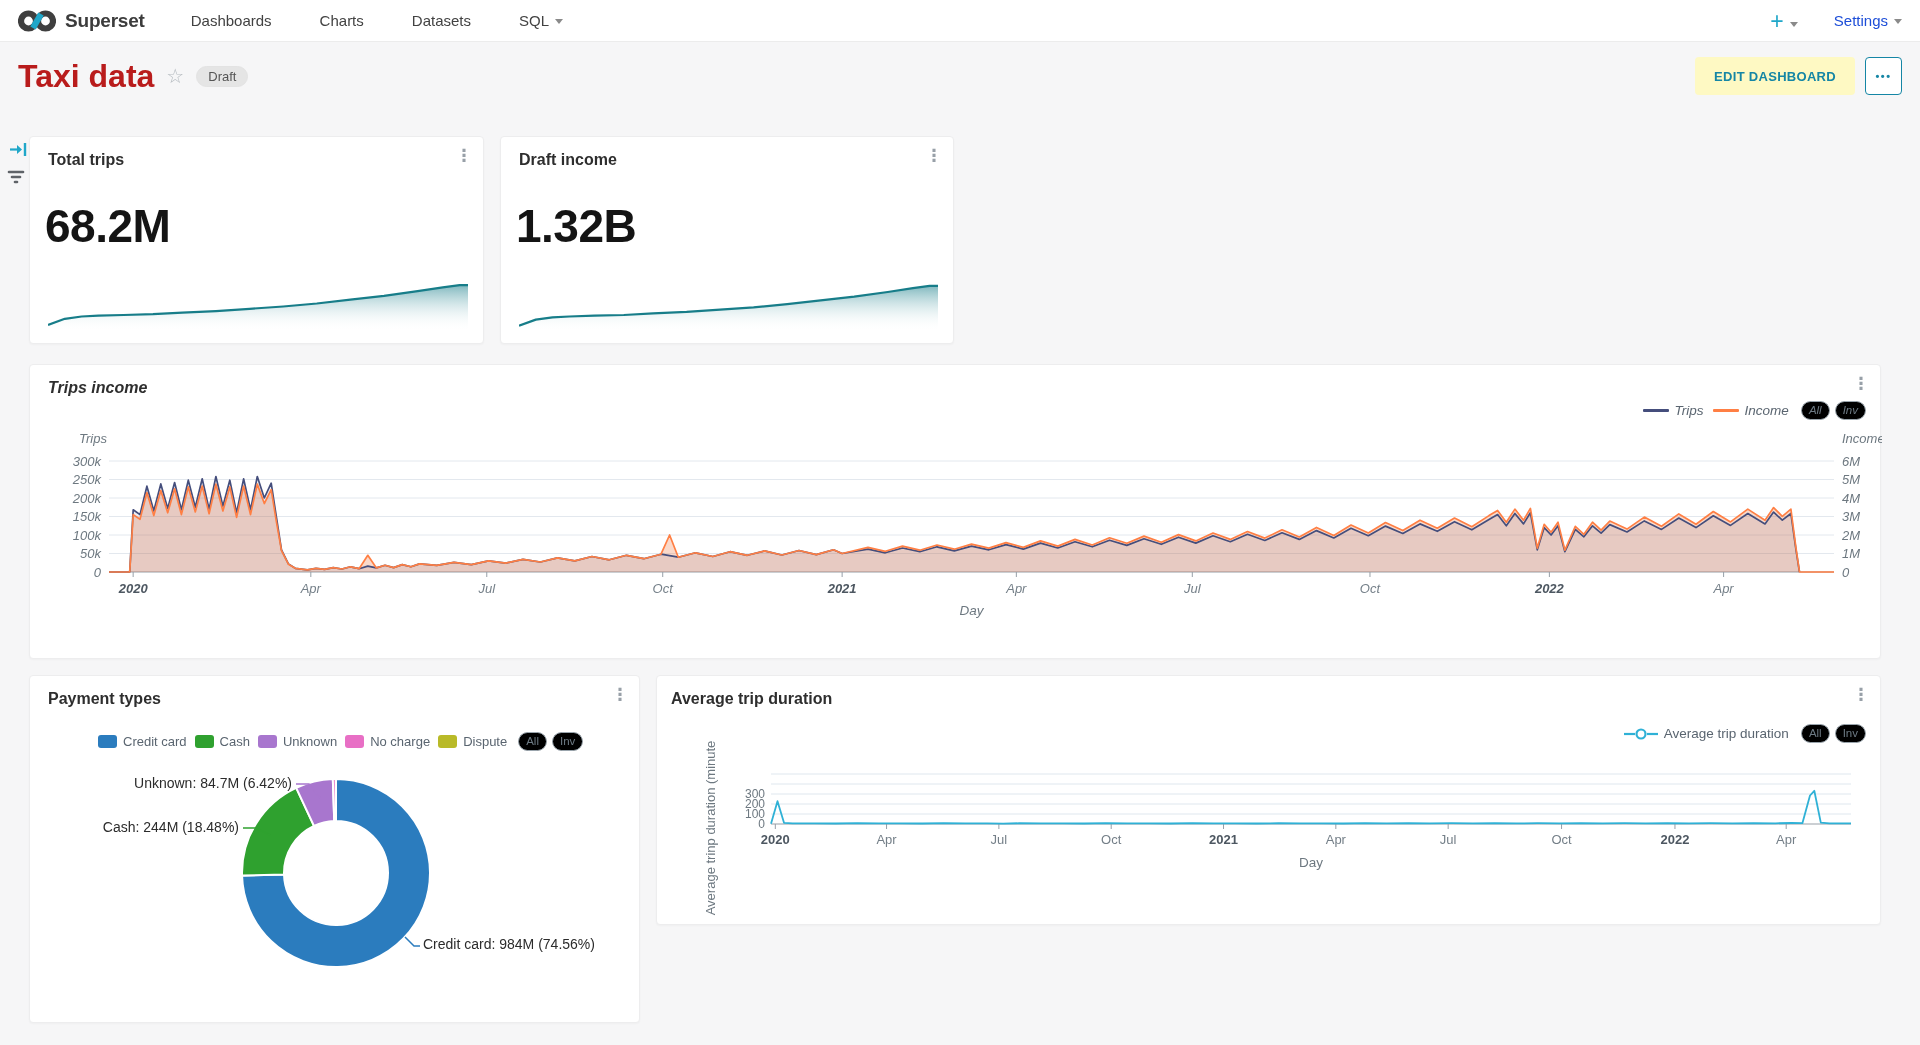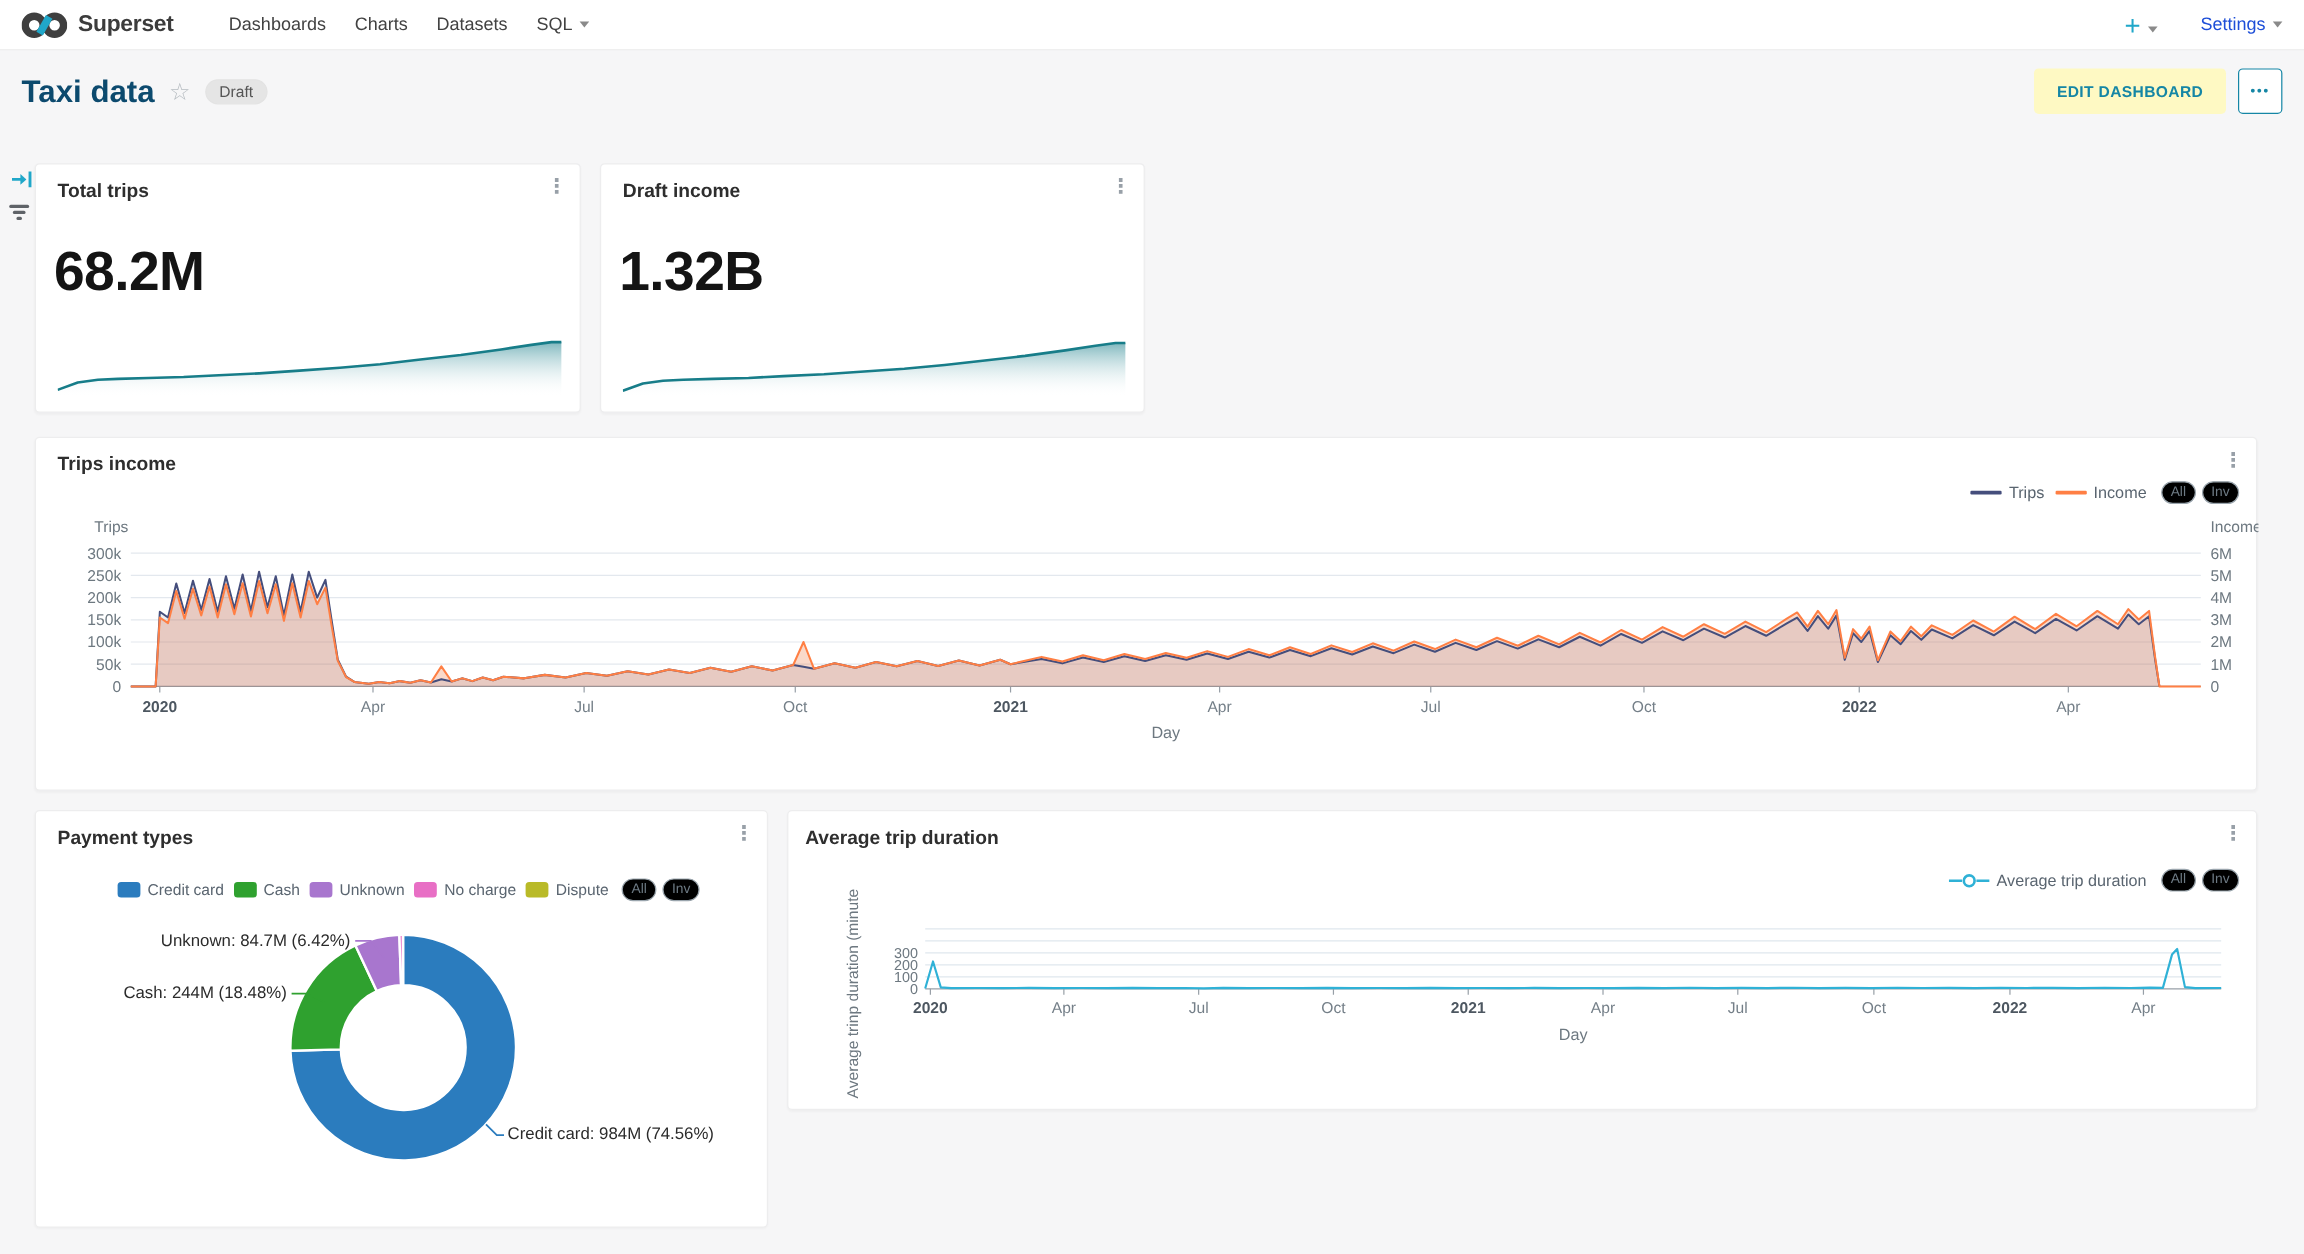--- a/index.html
+++ b/index.html
@@ -6,32 +6,32 @@
   html,body { width:1920px; height:1045px; overflow:hidden; }
   body { font-family:"Liberation Sans","DejaVu Sans",sans-serif; background:#f6f6f7; color:#2b2b2b; }
   svg text { font-family:"Liberation Sans","DejaVu Sans",sans-serif; }
   #canvas { position:relative; width:1920px; height:1045px; }
 
   
   .nav { position:absolute; left:0; top:0; width:1920px; height:42px; background:#fff;
          border-bottom:1px solid #ececec; display:flex; align-items:center; padding:0 18px; }
   .brand { display:flex; align-items:center; gap:9px;justify-content:space-between; }
   .brand-name { font-size:19px; font-weight:700; color:#3c3c3c; letter-spacing:-0.2px; }
-  .nav-items { display:flex; gap:24px; margin-left:46px; }
+  .nav-items { display:flex; gap:48px; margin-left:46px; }
   .nav-item { font-size:15px; color:#424242; cursor:pointer; }
   .caret { display:inline-block; width:0; height:0; border-left:4px solid transparent;
            border-right:4px solid transparent; border-top:5px solid #8a8a8a; margin-left:6px; vertical-align:2px; }
   .nav-right { margin-left:auto; display:flex; align-items:center; gap:36px; }
   .plus { color:#20A7C9; font-size:23px; font-weight:400; line-height:20px; cursor:pointer; }
   .settings { font-size:15px; color:#1d4ed8; cursor:pointer; }
 
   
   .titlebar { position:absolute; left:0; top:42px; width:1920px; height:68px;
               display:flex; align-items:center; padding:0 18px; }
-  .page-title { font-size:26px; font-weight:700; color:#0c4a6e; }
+  .page-title { font-size:32px; font-weight:700; color:#b91c1c; }
   .star { font-size:20px; color:#b6bcc1; margin-left:12px; cursor:pointer; }
   .draft { margin-left:12px; background:#e5e5e5; border:1px solid #e3e3e3; border-radius:11px;
            padding:2px 11px; font-size:13px; color:#555; }
   .title-actions { margin-left:auto; display:flex; align-items:center; gap:10px; }
   .edit-btn { background:#fef9c3; color:#1586A5; border:none; border-radius:4px; height:38px;
               padding:0 19px; font-size:13px; font-weight:700; letter-spacing:0.3px; cursor:pointer;
               font-family:"Liberation Sans",sans-serif; }
   .more-btn { width:37px; height:38px; background:#fff; border:1px solid #1586A5; border-radius:4px;
               color:#1586A5; font-size:11px; letter-spacing:1.5px; font-weight:700; cursor:pointer; text-align:center; }
 
@@ -134,21 +134,21 @@
           <linearGradient id="total_income_spark-grad" x1="0" y1="0" x2="0" y2="1">
             <stop offset="0%" stop-color="#177D89" stop-opacity="0.55"></stop>
             <stop offset="100%" stop-color="#ffffff" stop-opacity="0"></stop>
           </linearGradient>
         </defs>
         <path d="M0.0,48.7 L16.8,42.6 L33.5,40.3 L50.3,39.5 L75.4,38.7 L104.8,38.0 L134.1,36.4 L167.6,34.9 L201.1,32.6 L234.6,30.3 L268.2,27.2 L301.7,23.4 L335.2,19.6 L368.7,15.0 L393.9,11.1 L410.6,8.8 L419.0,8.8 L419,54 L0,54 Z" fill="url(#total_income_spark-grad)" stroke="none"></path>
         <path d="M0.0,48.7 L16.8,42.6 L33.5,40.3 L50.3,39.5 L75.4,38.7 L104.8,38.0 L134.1,36.4 L167.6,34.9 L201.1,32.6 L234.6,30.3 L268.2,27.2 L301.7,23.4 L335.2,19.6 L368.7,15.0 L393.9,11.1 L410.6,8.8 L419.0,8.8" fill="none" stroke="#177D89" stroke-width="2.2" stroke-linejoin="round"></path>
       </svg>
   </div>
 
-  <div class="card" style="left:29px; top:364px; width:1852px; height:295px;">
+  <div class="card" style="left:29px; top:364px; width:1852px; height:295px;font-style:italic;">
     <div class="card-title">Trips income</div>
     <div class="kebab">⋮</div>
     <div class="legend" style="right:14px; top:36px;">
       <span class="lg-item">
         <span class="lg-line" style="background: rgb(69, 78, 124);"></span>
         <span>Trips</span>
       </span>
       <span class="lg-item">
         <span class="lg-line" style="background: rgb(255, 127, 68);"></span>
         <span>Income</span>

